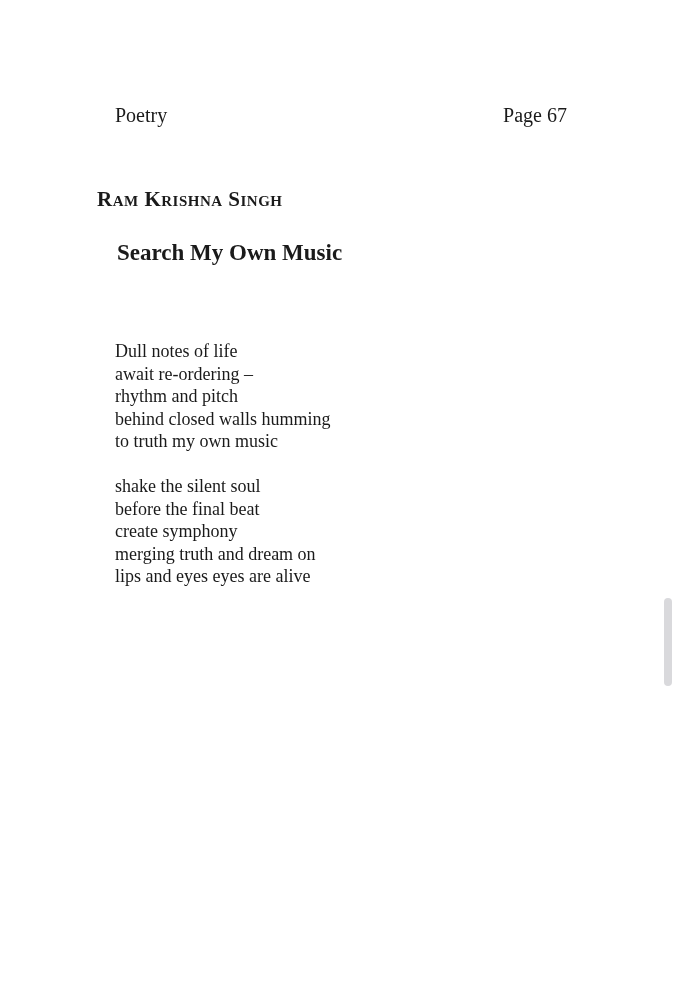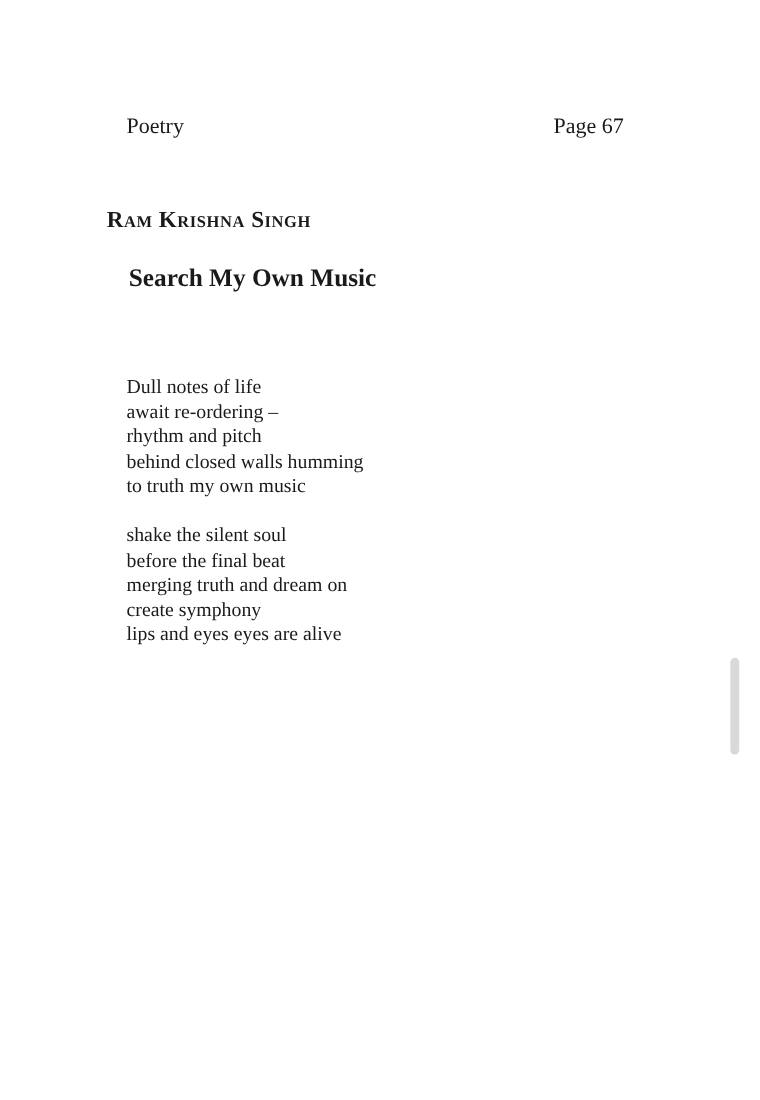--- a/index.html
+++ b/index.html
@@ -98,22 +98,22 @@
     <div class="stanza">
       <div class="poem-line">Dull notes of life</div>
       <div class="poem-line">await re-ordering –</div>
       <div class="poem-line">rhythm and pitch</div>
       <div class="poem-line">behind closed walls humming</div>
       <div class="poem-line">to truth my own music</div>
     </div>
     <div class="stanza">
       <div class="poem-line">shake the silent soul</div>
       <div class="poem-line">before the final beat</div>
+      <div class="poem-line">create symphony</div>
       <div class="poem-line">merging truth and dream on</div>
-      <div class="poem-line">create symphony</div>
       <div class="poem-line">lips and eyes eyes are alive</div>
     </div>
   </div>
 
   <div class="scrollbar-track">
     <div class="scrollbar-thumb"></div>
   </div>
 
 </div>
 

